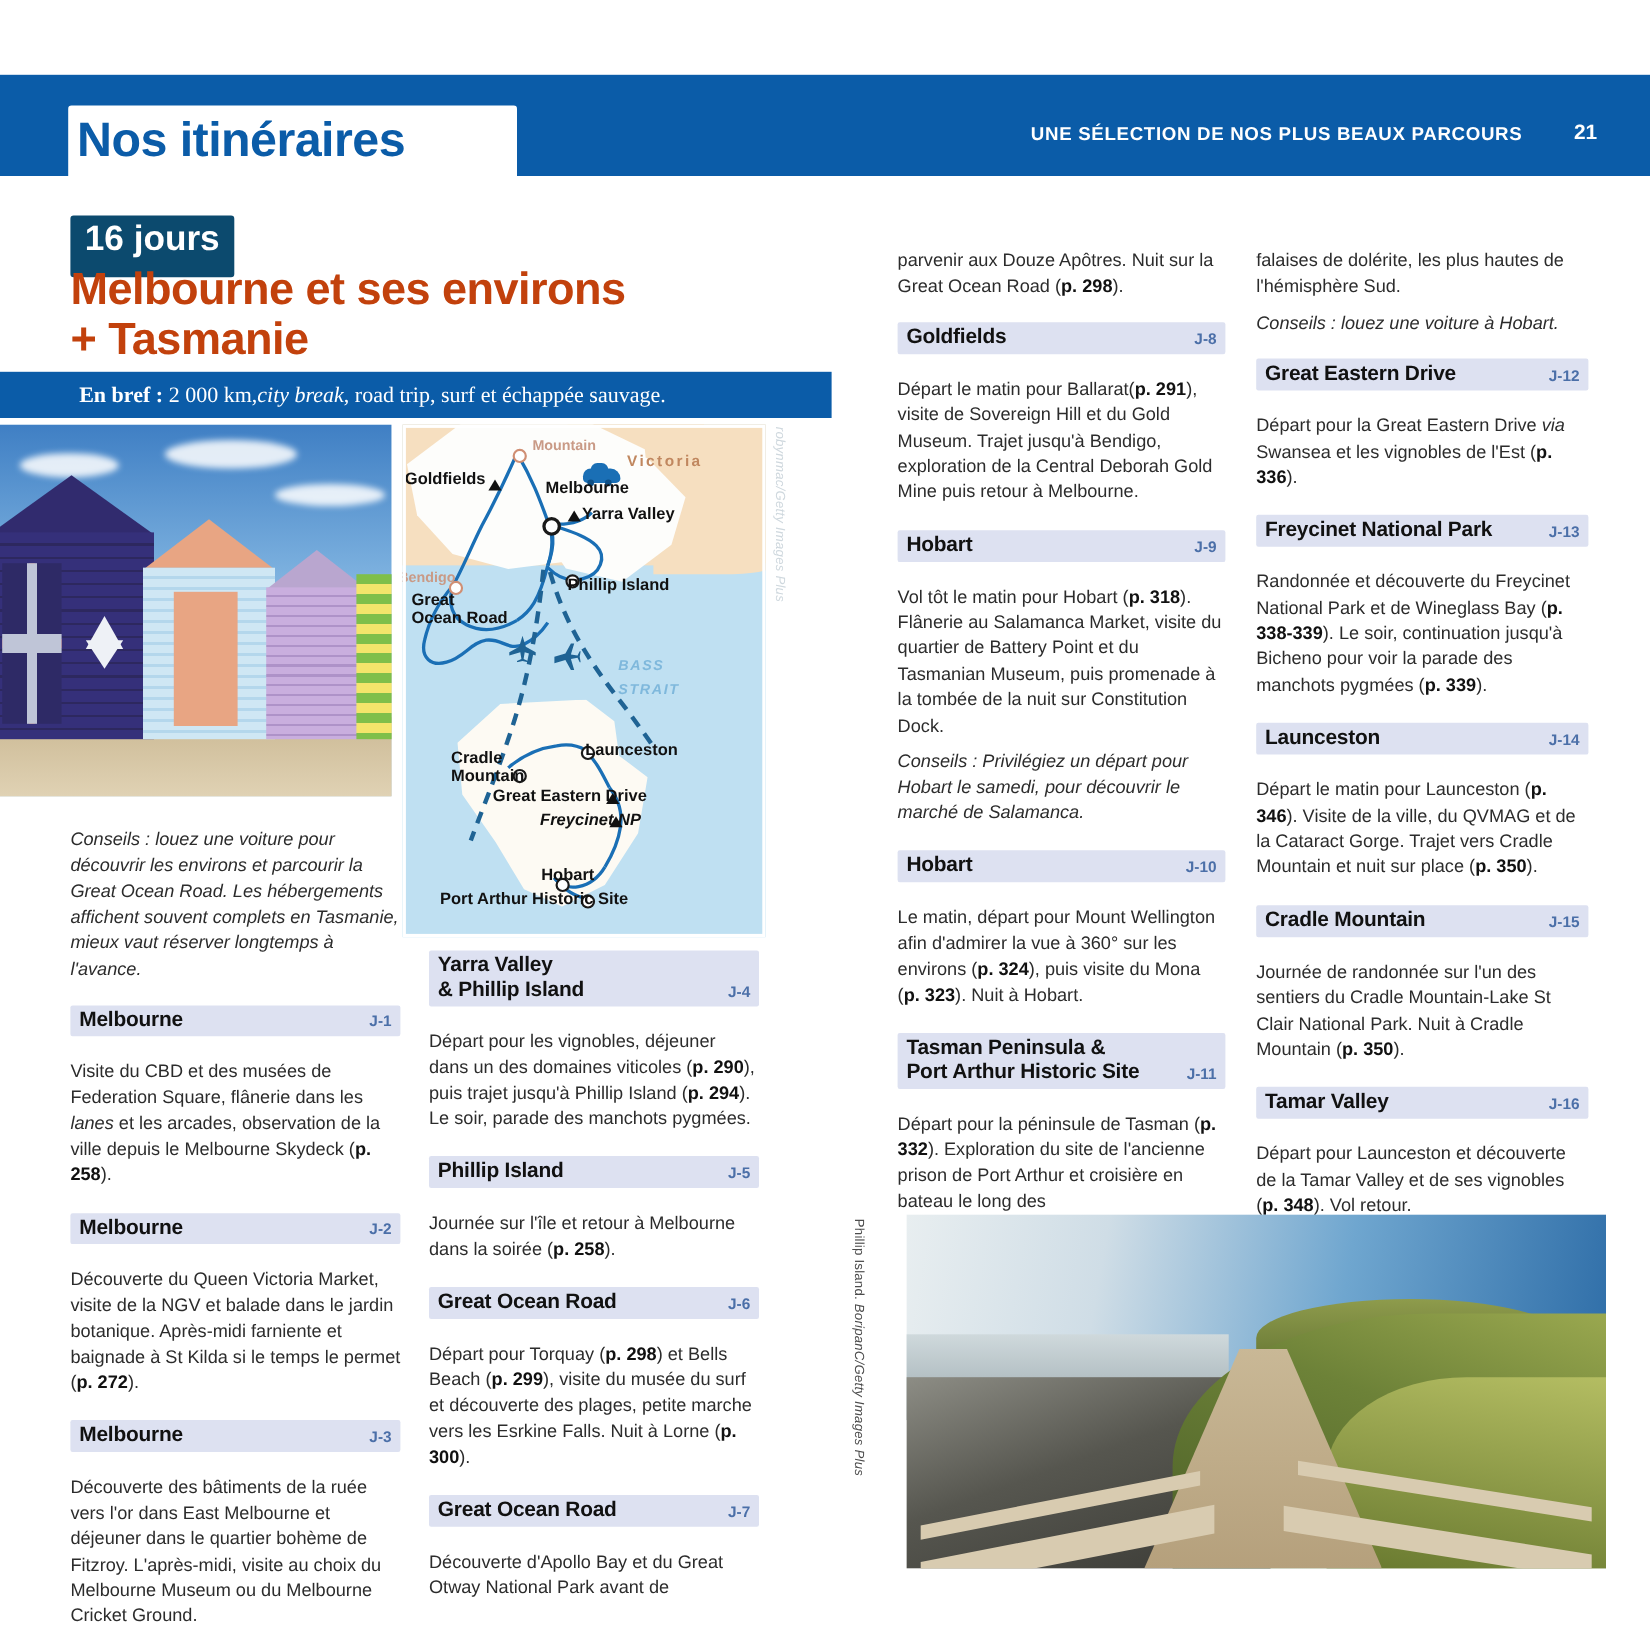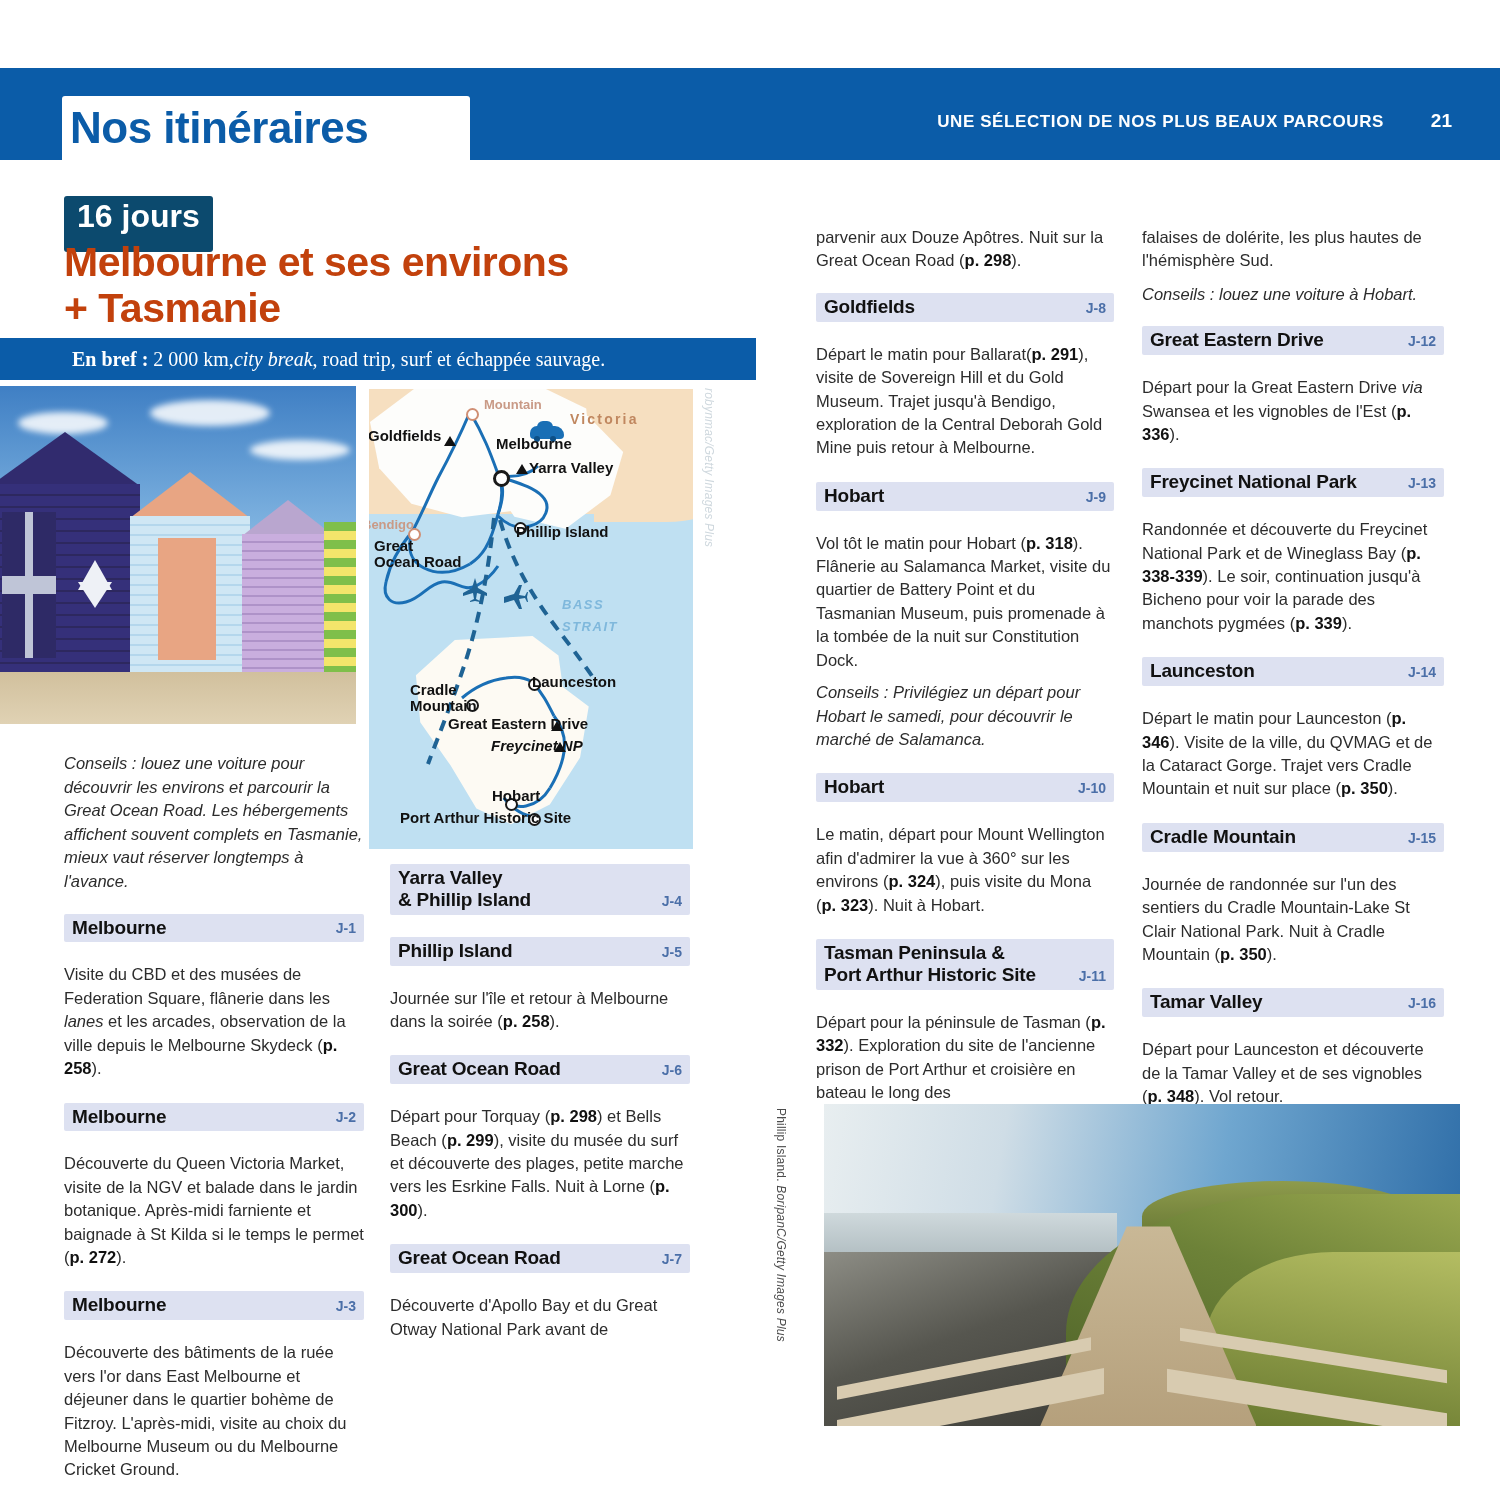--- a/index.html
+++ b/index.html
@@ -335,20 +335,21 @@
       </div>
   </div>
 
   <div class="col col2">
     <div id="c2">
         <div class="entry">
           <div class="entry-head">
             <h3>Yarra Valley<br>&amp; Phillip Island</h3>
             <span class="code">J-4</span>
           </div>
+          <p class="entry-body">Départ pour les vignobles, déjeuner dans un des domaines viticoles (<b>p. 290</b>), puis trajet jusqu'à Phillip Island (<b>p. 294</b>). Le soir, parade des manchots pygmées.</p>
         </div>
         <div class="entry">
           <div class="entry-head">
             <h3>Phillip Island</h3>
             <span class="code">J-5</span>
           </div>
           <p class="entry-body">Journée sur l'île et retour à Melbourne dans la soirée (<b>p. 258</b>).</p>
         </div>
         <div class="entry">
           <div class="entry-head">

